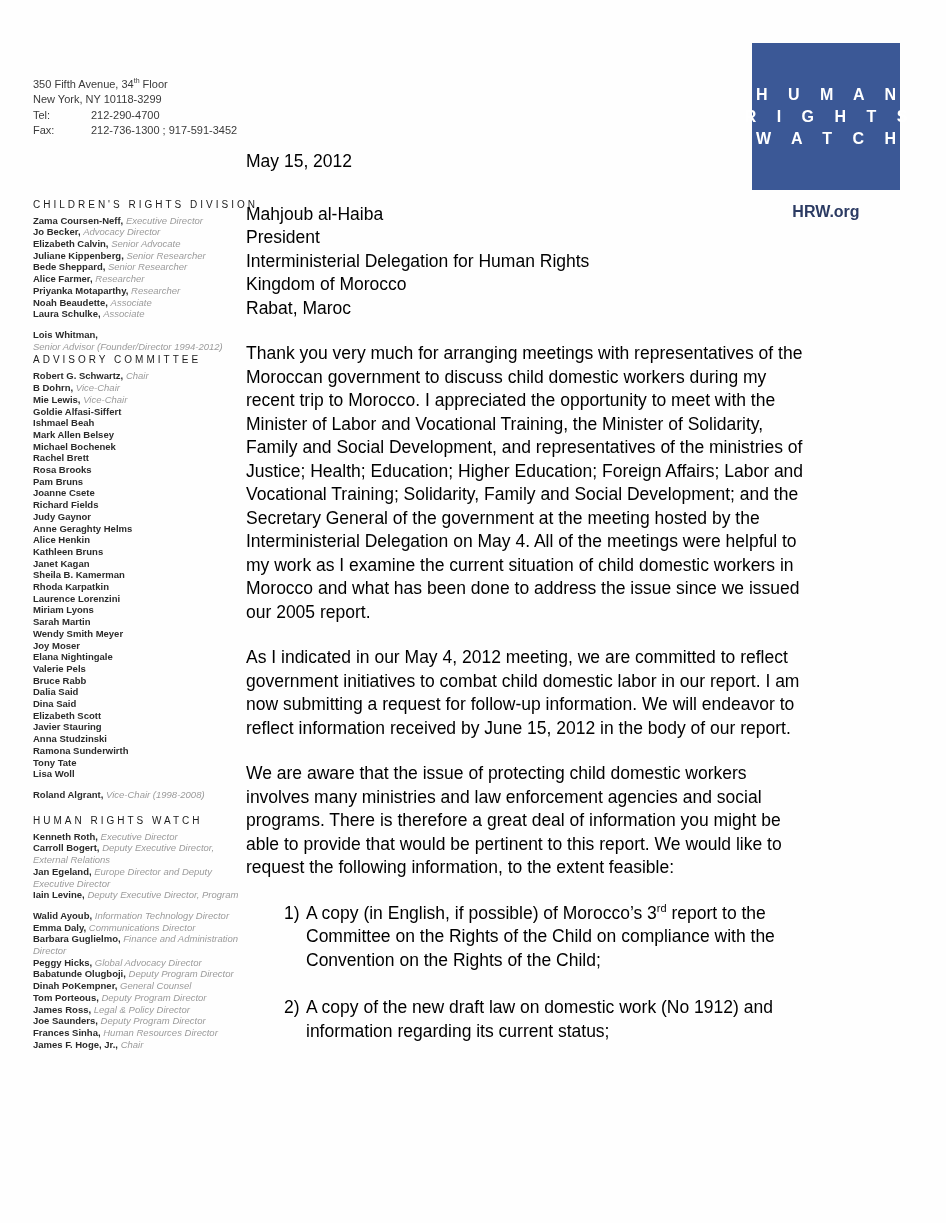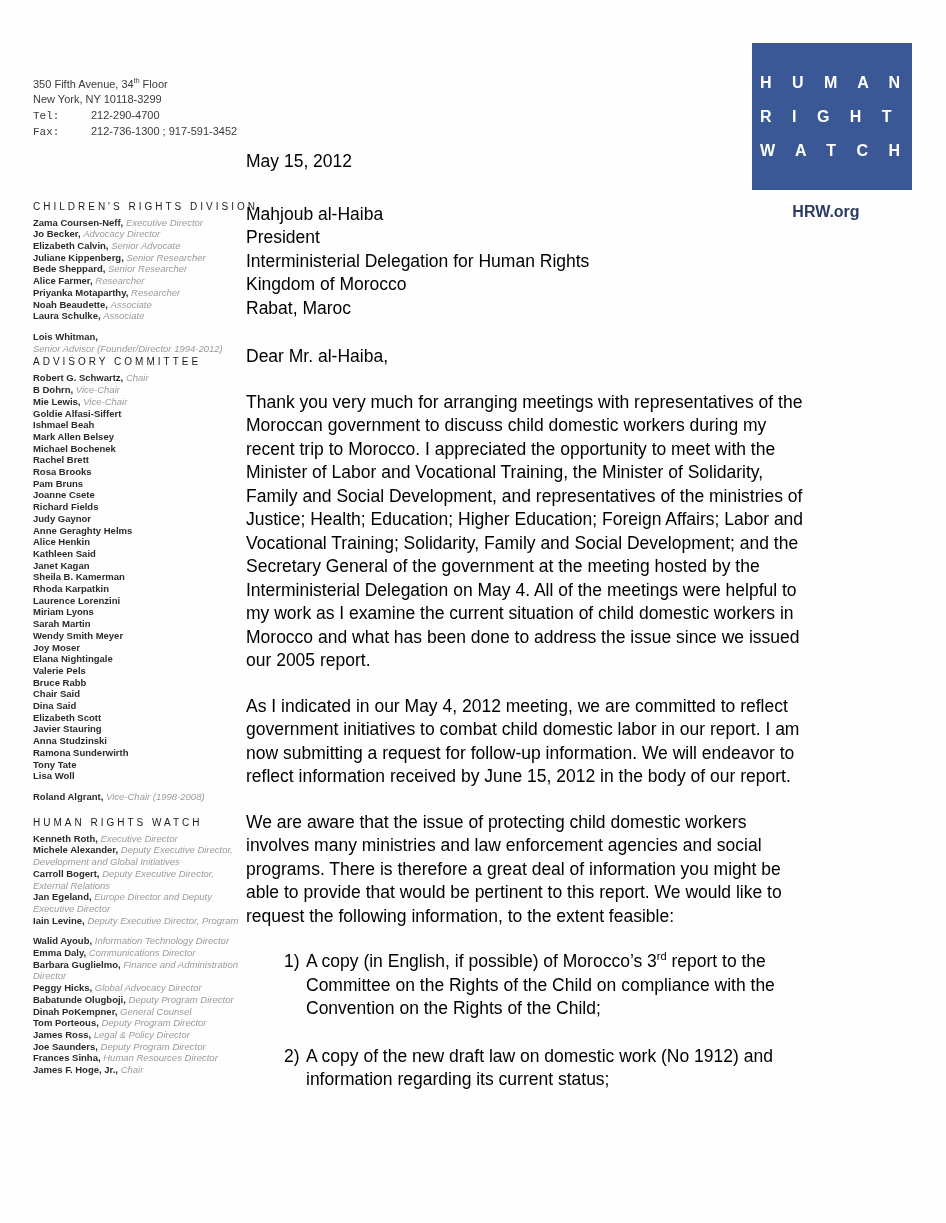--- a/index.html
+++ b/index.html
@@ -5,42 +5,42 @@
   html,body{margin:0;padding:0;}
   body{
     width:946px;height:1223px;position:relative;background:#ffffff;
     font-family:"Liberation Sans",sans-serif;overflow:hidden;
   }
   .page{position:absolute;inset:0;background:#fefefe;}
 
   
   .sidebar{position:absolute;left:33px;top:73px;width:214px;color:#2e2e2e;}
   .addr{font-size:11px;line-height:15.5px;color:#3a3a3a;}
-  .addr .lbl{display:inline-block;width:58px;font-family:Liberation Mono, monospace;}
+  .addr .lbl{display:inline-block;width:58px;}
   .addr sup{font-size:7px;}
   .side-header{
     font-size:10px;font-weight:normal;color:#1b1b1b;
     letter-spacing:3px;margin-bottom:5px;white-space:nowrap;
   }
   .side-section{margin-top:0;}
   .sec-crd{margin-top:60px;}
   .sec-adv{margin-top:2px;}
   .sec-hrw{margin-top:14px;}
   .entry{font-size:9.5px;line-height:11.7px;}
   .entry .nm{font-weight:bold;color:#2b2b2b;}
   .entry .ttl{font-style:italic;color:#9b9b9b;}
   .entry.gap{margin-top:9px;}
   .entry.block .ttl{display:block;}
 
   
   .logo-wrap{position:absolute;left:752px;top:43px;width:148px;}
   .logo-box{
-    width:160px;height:147px;background:#3b5896;
-    display:flex;flex-direction:column;justify-content:center;align-items:flex-start;
-    gap:16px;
+    width:148px;height:147px;background:#3b5896;
+    display:flex;flex-direction:column;justify-content:center;align-items:center;
+    gap:4px;
   }
   .logo-line{
     color:#ffffff;font-weight:bold;font-size:16px;letter-spacing:8px;
     text-indent:8px; 
     white-space:nowrap;
   }
   .logo-url{
     margin-top:13px;text-align:center;font-weight:bold;font-size:16px;color:#2c3b63;
   }
 
@@ -126,21 +126,21 @@
           <div class="entry"><span class="nm">Joanne Csete</span> <span class="ttl"></span></div>
 
           <div class="entry"><span class="nm">Richard Fields</span> <span class="ttl"></span></div>
 
           <div class="entry"><span class="nm">Judy Gaynor</span> <span class="ttl"></span></div>
 
           <div class="entry"><span class="nm">Anne Geraghty Helms</span> <span class="ttl"></span></div>
 
           <div class="entry"><span class="nm">Alice Henkin</span> <span class="ttl"></span></div>
 
-          <div class="entry"><span class="nm">Kathleen Said</span> <span class="ttl"></span></div>
+          <div class="entry"><span class="nm">Kathleen Bruns</span> <span class="ttl"></span></div>
 
           <div class="entry"><span class="nm">Janet Kagan</span> <span class="ttl"></span></div>
 
           <div class="entry"><span class="nm">Sheila B. Kamerman</span> <span class="ttl"></span></div>
 
           <div class="entry"><span class="nm">Rhoda Karpatkin</span> <span class="ttl"></span></div>
 
           <div class="entry"><span class="nm">Laurence Lorenzini</span> <span class="ttl"></span></div>
 
           <div class="entry"><span class="nm">Miriam Lyons</span> <span class="ttl"></span></div>
@@ -150,21 +150,21 @@
           <div class="entry"><span class="nm">Wendy Smith Meyer</span> <span class="ttl"></span></div>
 
           <div class="entry"><span class="nm">Joy Moser</span> <span class="ttl"></span></div>
 
           <div class="entry"><span class="nm">Elana Nightingale</span> <span class="ttl"></span></div>
 
           <div class="entry"><span class="nm">Valerie Pels</span> <span class="ttl"></span></div>
 
           <div class="entry"><span class="nm">Bruce Rabb</span> <span class="ttl"></span></div>
 
-          <div class="entry"><span class="nm">Chair Said</span> <span class="ttl"></span></div>
+          <div class="entry"><span class="nm">Dalia Said</span> <span class="ttl"></span></div>
 
           <div class="entry"><span class="nm">Dina Said</span> <span class="ttl"></span></div>
 
           <div class="entry"><span class="nm">Elizabeth Scott</span> <span class="ttl"></span></div>
 
           <div class="entry"><span class="nm">Javier Stauring</span> <span class="ttl"></span></div>
 
           <div class="entry"><span class="nm">Anna Studzinski</span> <span class="ttl"></span></div>
 
           <div class="entry"><span class="nm">Ramona Sunderwirth</span> <span class="ttl"></span></div>
@@ -176,21 +176,20 @@
           <div class="entry gap"><span class="nm">Roland Algrant,</span> <span class="ttl">Vice-Chair (1998-2008)</span></div>
         </div>
     </div>
 
     <div class="side-section sec-hrw">
       <div class="side-header">HUMAN RIGHTS WATCH</div>
       <div>
 
           <div class="entry"><span class="nm">Kenneth Roth,</span> <span class="ttl">Executive Director</span></div>
 
-          <div class="entry"><span class="nm">Michele Alexander,</span> <span class="ttl">Deputy Executive Director, Development and Global Initiatives</span></div>
 
           <div class="entry"><span class="nm">Carroll Bogert,</span> <span class="ttl">Deputy Executive Director, External Relations</span></div>
 
           <div class="entry"><span class="nm">Jan Egeland,</span> <span class="ttl">Europe Director and Deputy Executive Director</span></div>
 
           <div class="entry"><span class="nm">Iain Levine,</span> <span class="ttl">Deputy Executive Director, Program</span></div>
 
 
           <div class="entry gap"><span class="nm">Walid Ayoub,</span> <span class="ttl">Information Technology Director</span></div>
 
@@ -231,21 +230,20 @@
     <div class="date">May 15, 2012</div>
 
     <div class="recipient">
       <div>Mahjoub al-Haiba</div>
       <div>President</div>
       <div>Interministerial Delegation for Human Rights</div>
       <div>Kingdom of Morocco</div>
       <div>Rabat, Maroc</div>
     </div>
 
-    <div class="salutation">Dear Mr. al-Haiba,</div>
 
     <div class="para">Thank you very much for arranging meetings with representatives of the Moroccan government to discuss child domestic workers during my recent trip to Morocco. I appreciated the opportunity to meet with the Minister of Labor and Vocational Training, the Minister of Solidarity, Family and Social Development, and representatives of the ministries of Justice; Health; Education; Higher Education; Foreign Affairs; Labor and Vocational Training; Solidarity, Family and Social Development; and the Secretary General of the government at the meeting hosted by the Interministerial Delegation on May 4. All of the meetings were helpful to my work as I examine the current situation of child domestic workers in Morocco and what has been done to address the issue since we issued our 2005 report.</div>
     <div class="para">As I indicated in our May 4, 2012 meeting, we are committed to reflect government initiatives to combat child domestic labor in our report.  I am now submitting a request for follow-up information.  We will endeavor to reflect information received by June 15, 2012 in the body of our report.</div>
     <div class="para">We are aware that the issue of protecting child domestic workers involves many ministries and law enforcement agencies and social programs. There is therefore a great deal of information you might be able to provide that would be pertinent to this report.  We would like to request the following information, to the extent feasible:</div>
 
     <div class="num-list">
       <div class="list-item">
         <span class="num">1)</span>
         <span class="txt"><span>A copy (in English, if possible) of Morocco’s 3</span><sup>rd</sup><span> report to the Committee on the Rights of the Child on compliance with the Convention on the Rights of the Child;</span></span>
       </div>

